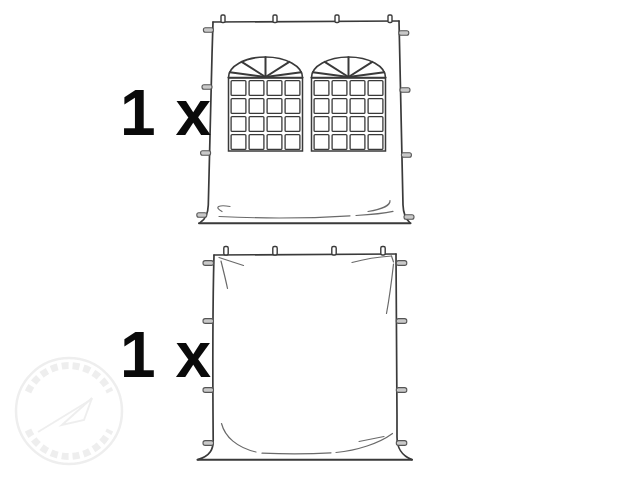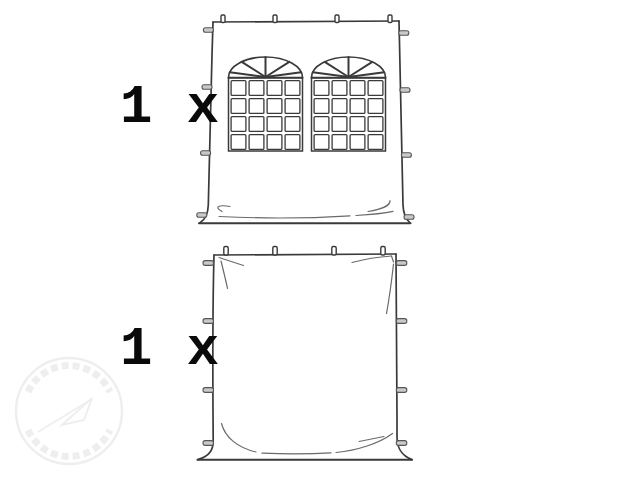--- a/index.html
+++ b/index.html
@@ -13,23 +13,23 @@
   .canvas{
     position:relative;
     width:639px;height:479px;
     background:var(--background);
     overflow:hidden;
     font-family:"Liberation Sans", sans-serif;
   }
   .art{position:absolute;left:0;top:0;}
   .qty{
     position:absolute;
-    font-family:Liberation Mono, monospace;
+    font-family:Liberation Sans, sans-serif;
     font-weight:bold;
-    font-size:54px;
+    font-size:64px;
     line-height:1;
     letter-spacing:1px;
     color:var(--label);
     white-space:nowrap;
   }
   #qty-top{left:120px;top:81px;}
   #qty-bottom{left:120px;top:323px;}
 
   
   .edge{fill:none;stroke:var(--line);stroke-width:1.7;stroke-linecap:round;}

